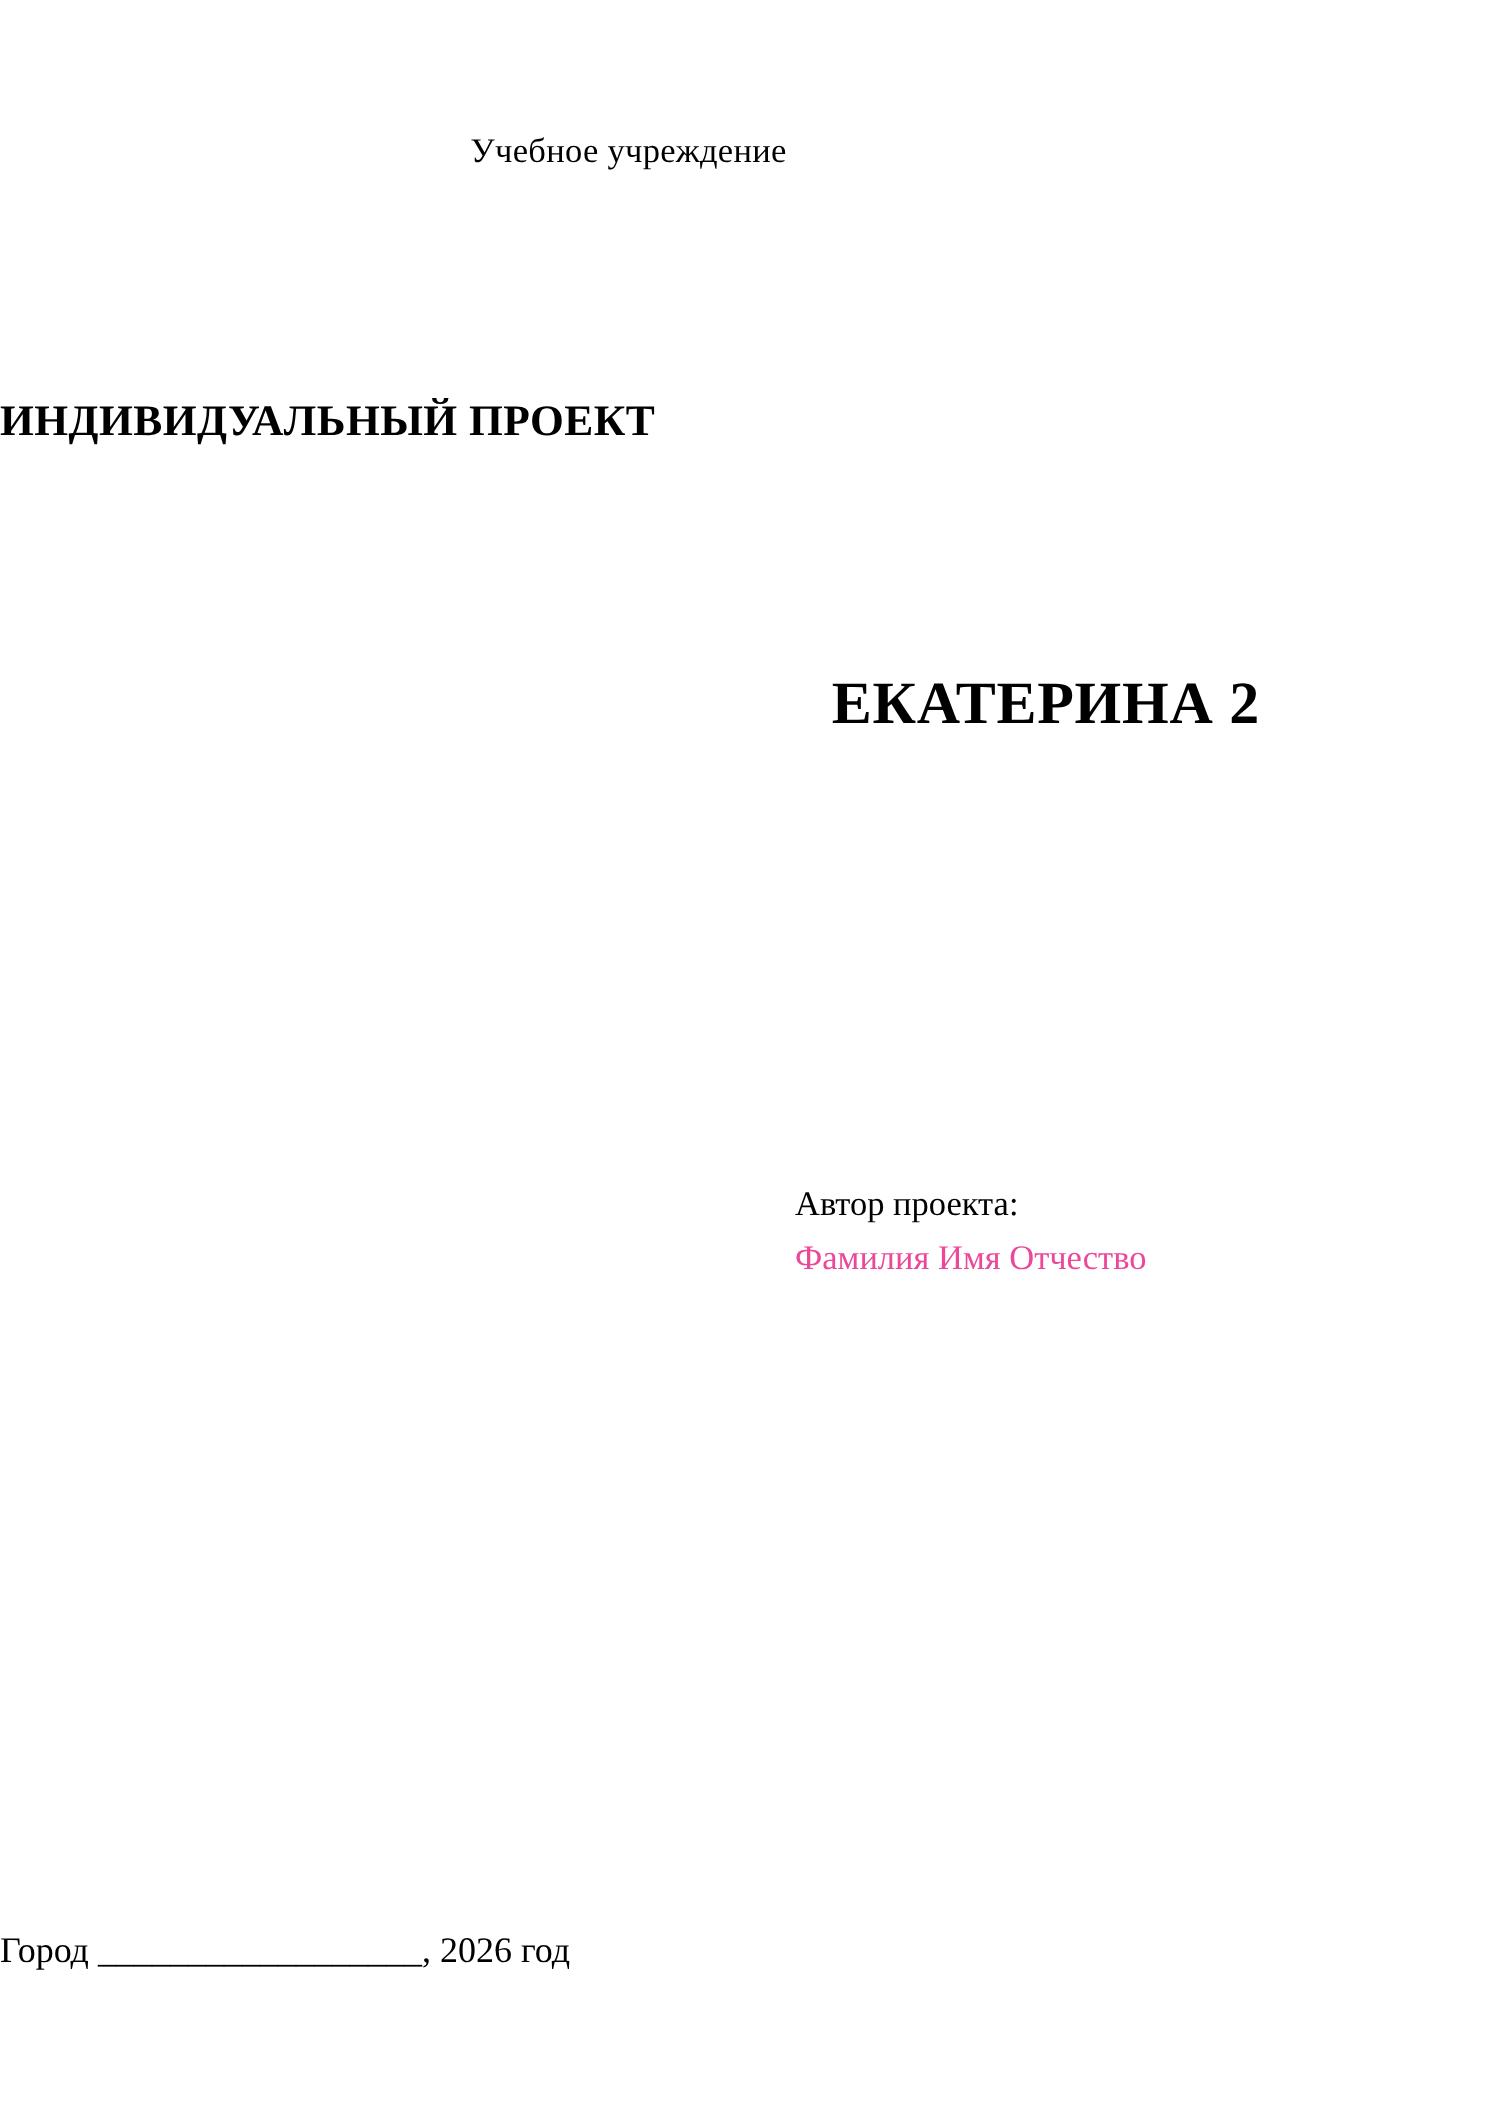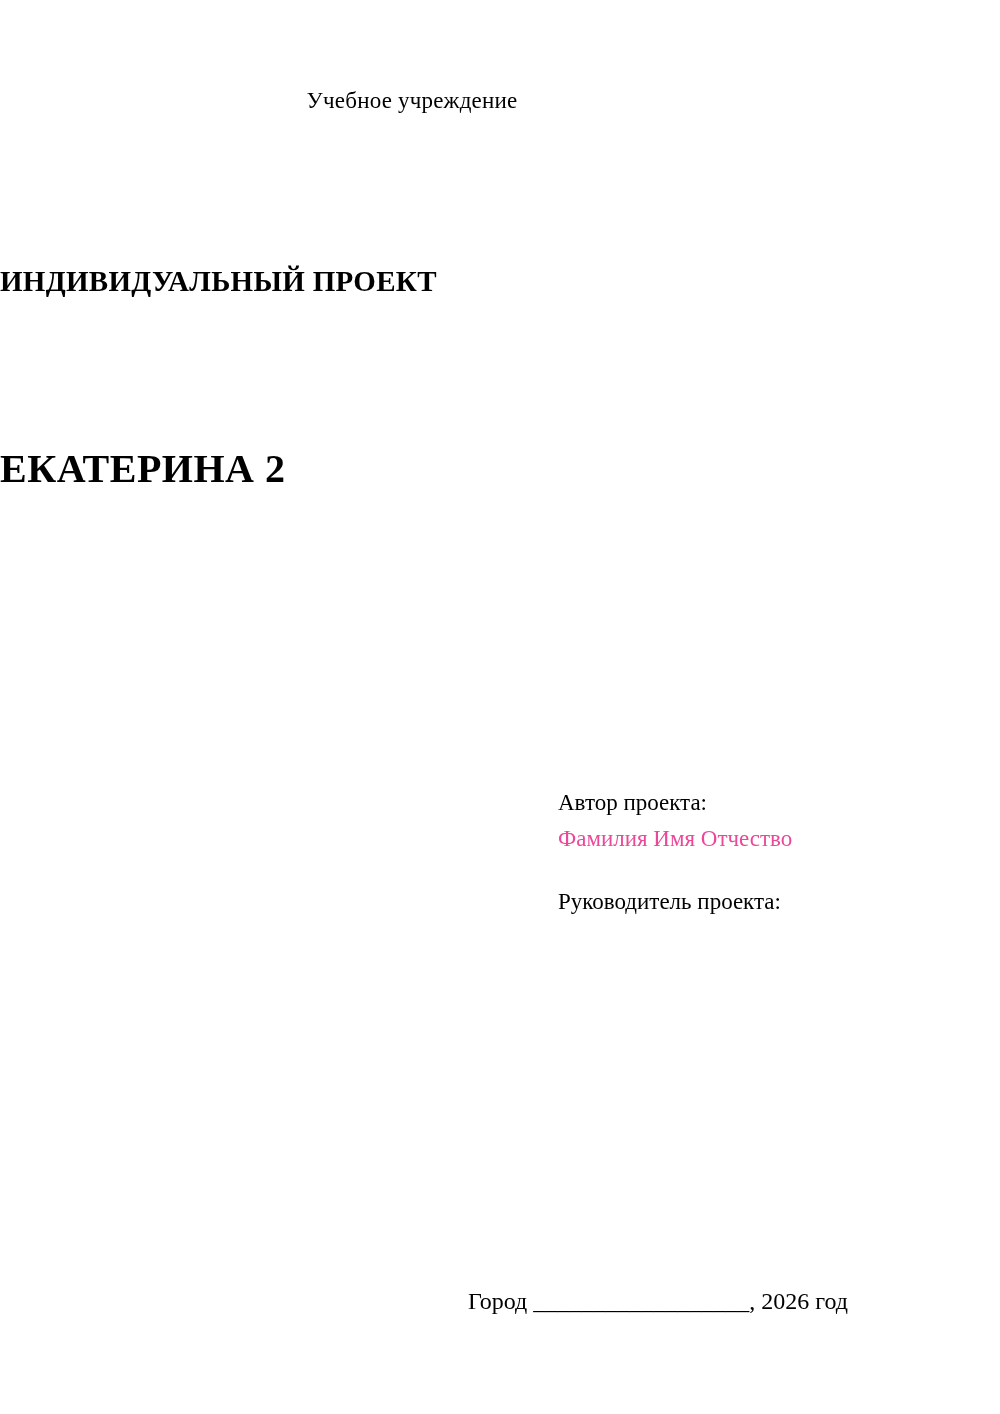--- a/index.html
+++ b/index.html
@@ -21,80 +21,80 @@
     top: 0;
     left: 0;
     width: 1000px;
     height: 1414px;
     background: #ffffff;
   }
 
   .institution {
     position: absolute;
     top: 88px;
-    left: 12px;
+    left: 0;
     width: 800px;
     text-align: center;
     font-size: 23px;
     letter-spacing: 0.2px;
+    padding-left: 19px;
   }
 
   .doc-type {
     position: absolute;
     top: 265px;
     left: 0;
     width: 1000px;
     text-align: left;
     font-size: 29px;
     font-weight: bold;
     letter-spacing: 0.3px;
   }
 
   .doc-title {
     position: absolute;
     top: 445px;
     left: 0;
     width: 840px;
-    text-align: left;
+    text-align: right;
     font-size: 40px;
     font-weight: bold;
     letter-spacing: 0.5px;
   }
 
   .credits {
     position: absolute;
     top: 785px;
     left: 530px;
     width: 400px;
     text-align: left;
   }
 
   .credit-block {
     margin-bottom: 28px;
-    margin-left: 28px;
   }
 
   .credit-label {
     font-size: 23px;
     color: #000000;
     line-height: 1.55;
   }
 
   .credit-value {
     font-size: 23px;
     color: #ec4899;
     line-height: 1.55;
   }
 
   .footer {
     position: absolute;
     top: 1288px;
     left: 0;
     width: 848px;
-    text-align: right;
+    text-align: left;
     font-size: 24px;
   }
 </style>
 </head>
 <body>
 
 <div class="page">
 
   <div class="institution">Учебное учреждение</div>
 
@@ -103,20 +103,19 @@
   <div class="doc-title">ЕКАТЕРИНА 2</div>
 
   <div class="credits">
 
     <div class="credit-block">
       <div class="credit-label">Автор проекта:</div>
       <div class="credit-value">Фамилия Имя Отчество</div>
     </div>
 
     <div class="credit-block">
-      <div class="credit-label">Руководитель проекта:</div>
     </div>
 
   </div>
 
   <div class="footer">Город __________________, 2026 год</div>
 
 </div>
 
 </body></html>

